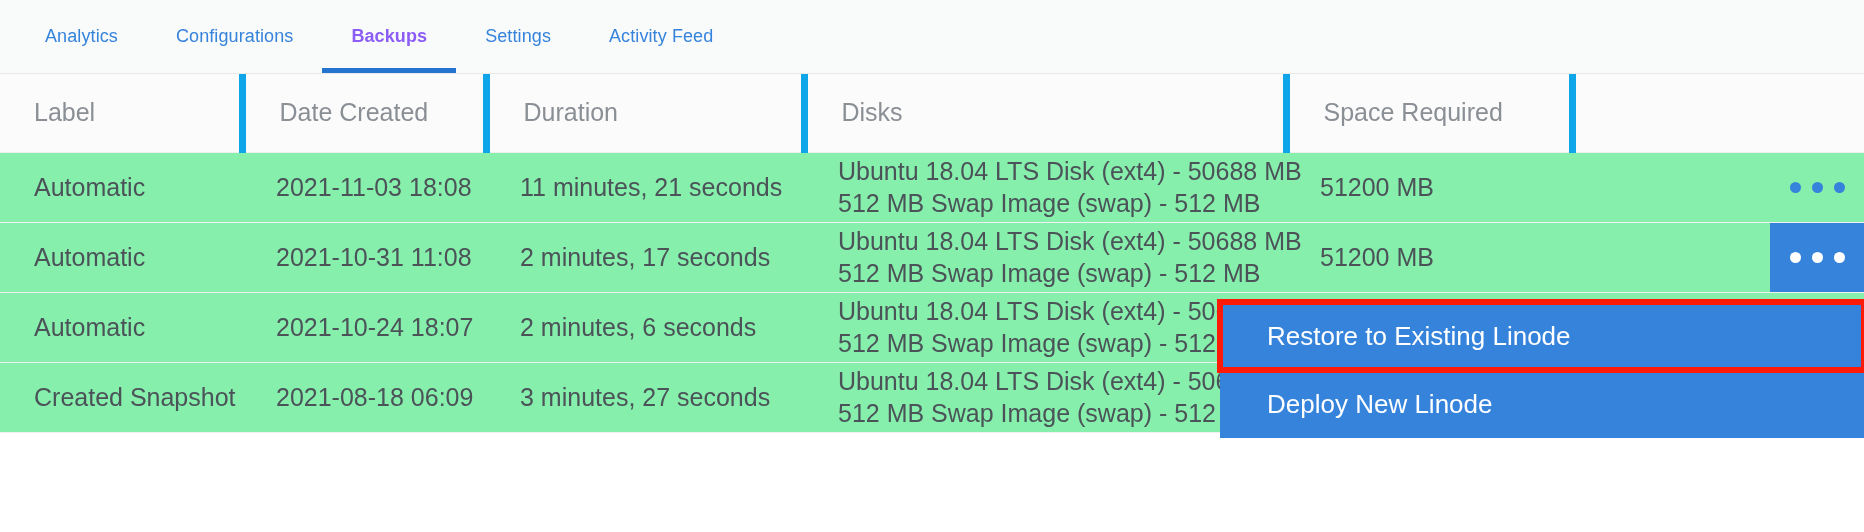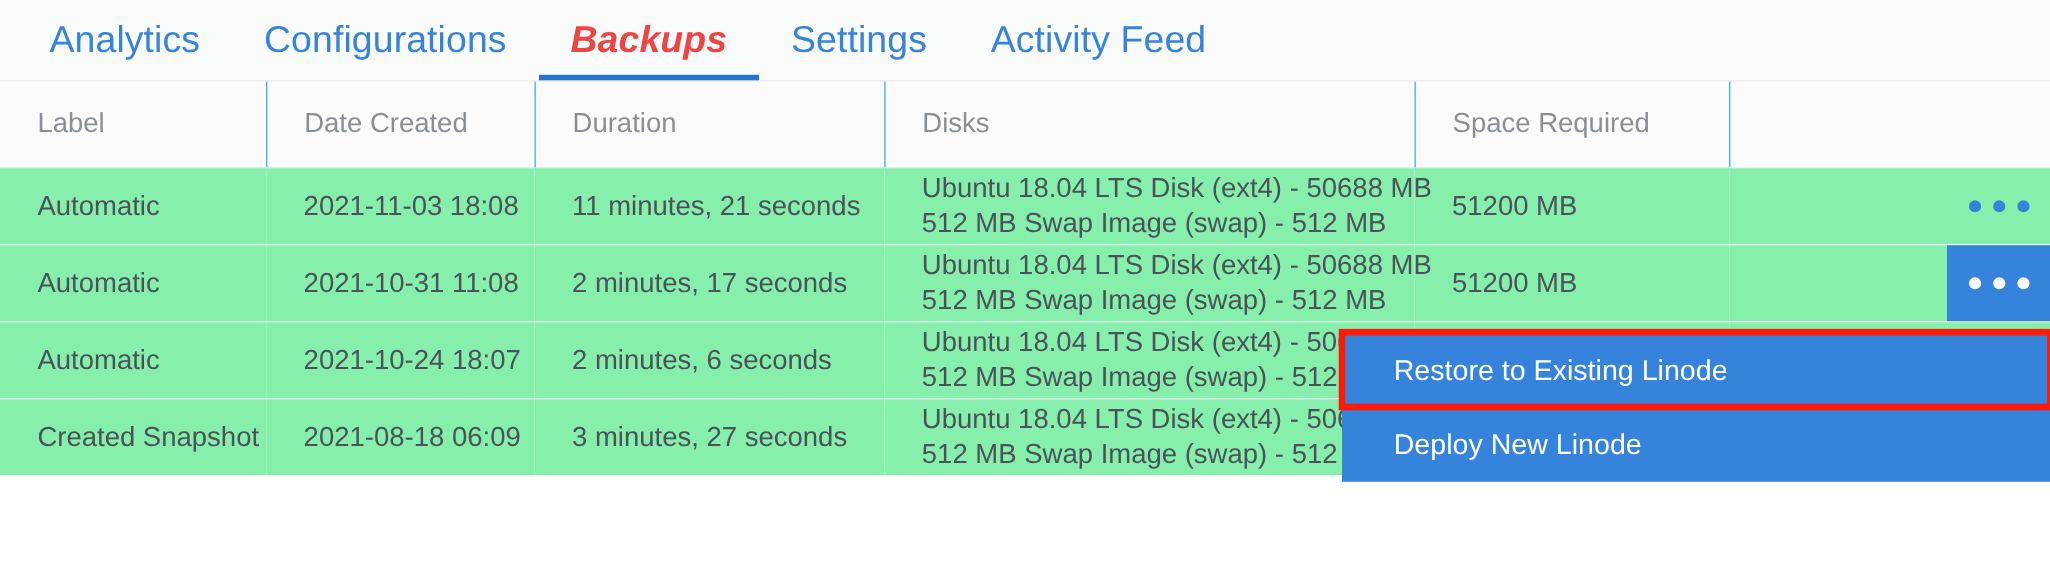--- a/index.html
+++ b/index.html
@@ -30,31 +30,30 @@
     height: 100%;
     padding-left: 16px;
     box-sizing: border-box;
   }
   .tab {
     position: relative;
     height: 100%;
     display: flex;
     align-items: center;
     padding: 0 29px;
-    font-size: 34px;
+    font-size: 18px;
     color: #3683dc;
     letter-spacing: 0.1px;
     cursor: pointer;
     white-space: nowrap;
     box-sizing: border-box;
   }
   .tab.active {
-    color: #ef4444;
+    color: #8b5cf6;
     font-weight: bold;
-    font-style: italic;
   }
   .tab.active::after {
     content: "";
     position: absolute;
     left: 0;
     right: 0;
     bottom: 0;
     height: 5px;
     background: #2575d0;
   }
@@ -68,21 +67,21 @@
   .thead-row {
     background: #fbfbfb;
     height: 78px;
   }
   .th {
     text-align: left;
     font-size: 25px;
     color: #8a8f95;
     font-weight: normal;
     padding: 0 0 0 34px;
-    border-right: 1px solid #0ea5e9;
+    border-right: 7px solid #0ea5e9;
     border-bottom: 1px solid #eceef0;
     vertical-align: middle;
     box-sizing: border-box;
     background: #fbfbfb;
   }
   .th:last-child { border-right: none; }
 
   .col-label   { width: 242px; }
   .col-date    { width: 244px; }
   .col-dur     { width: 318px; }

